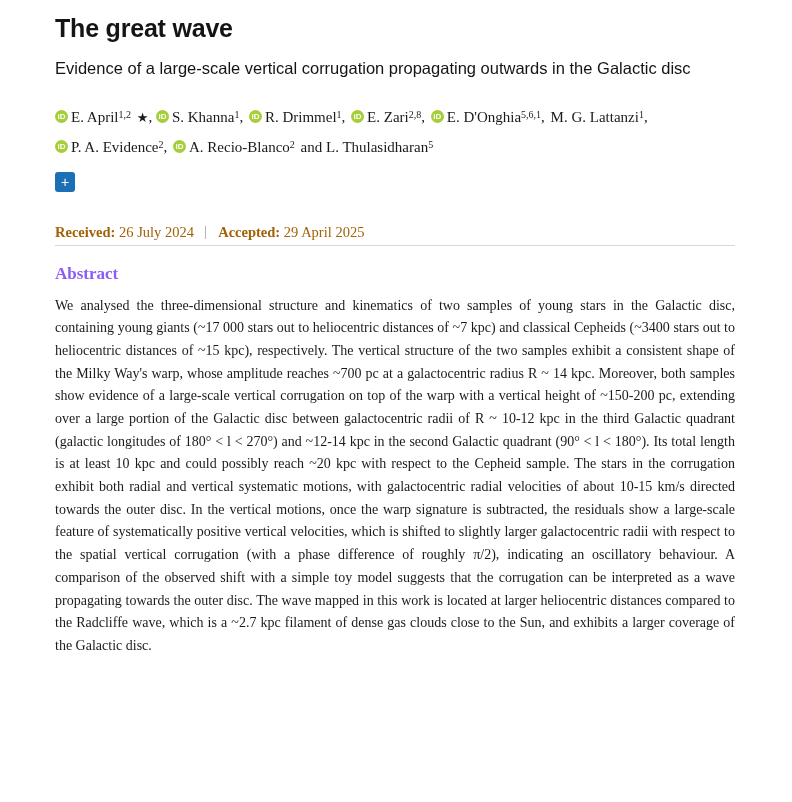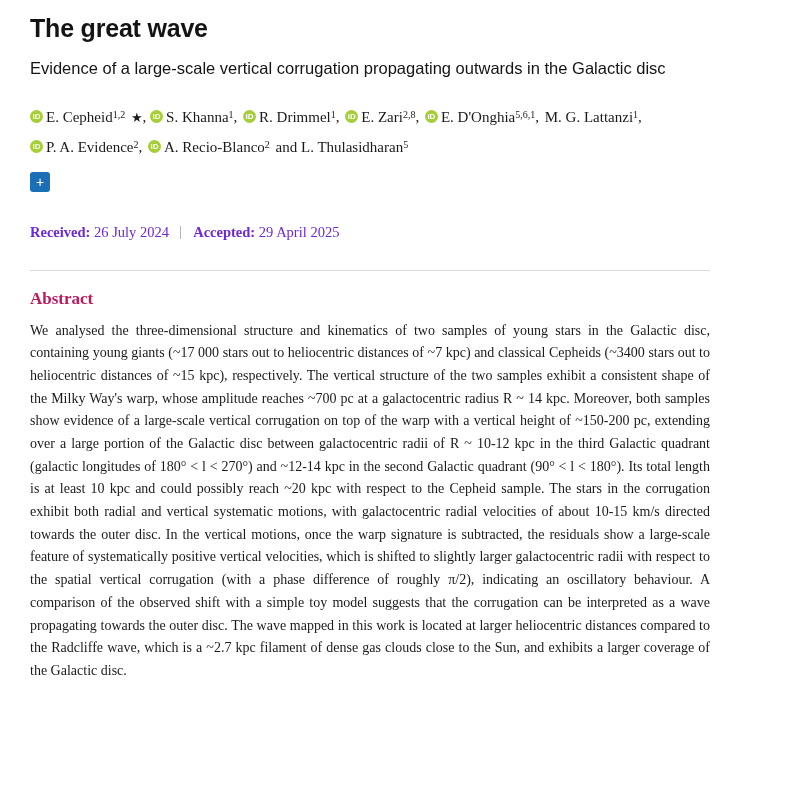--- a/index.html
+++ b/index.html
@@ -11,20 +11,21 @@
     height: 802px;
     background: #ffffff;
     font-family: "Liberation Sans", sans-serif;
     color: #1a1a1a;
     overflow: hidden;
   }
   .page {
     padding: 14px 30px 0 30px;
     box-sizing: border-box;
     width: 740px;
+    margin-left: 25px;
   }
   .title {
     font-family: "Liberation Sans", sans-serif;
     font-size: 25px;
     font-weight: bold;
     color: #141414;
     letter-spacing: -0.2px;
     margin: 0 0 14px 0;
     line-height: 1.15;
   }
@@ -93,41 +94,41 @@
     border-radius: 3px;
     font-family: "Liberation Sans", sans-serif;
     font-size: 14px;
     line-height: 1;
     margin-top: 9px;
     cursor: pointer;
     padding: 0;
   }
   .dates {
     margin-top: 26px;
-    padding-bottom: 29px;
+    padding-bottom: 4px;
     border-bottom: 1px solid #d9d9d9;
     font-family: "Liberation Serif", serif;
     font-size: 14.5px;
-    color: #6d28d9;
+    color: #a16207;
   }
   .dates .label {
     font-weight: bold;
   }
   .dates .sep {
     display: inline-block;
     border-left: 1px solid #b5b5b5;
     height: 13px;
     margin: 0 9px 0 7px;
     vertical-align: -2px;
   }
   .abstract-heading {
     font-family: "Liberation Serif", serif;
     font-size: 17px;
     font-weight: bold;
-    color: #be185d;
+    color: #8b5cf6;
     margin: 18px 0 11px 0;
   }
   .abstract-body {
     font-family: "Liberation Serif", serif;
     font-size: 14px;
     line-height: 1.62;
     color: #1a1a1a;
     text-align: justify;
     max-width: 735px;
     margin: 0;
@@ -137,21 +138,21 @@
 <body>
 
 <div class="page">
 
   <h1 class="title">The great wave</h1>
 
   <h2 class="subtitle">Evidence of a large-scale vertical corrugation propagating outwards in the Galactic disc</h2>
 
   <div class="authors">
     <span class="author">
-      <span class="orcid"></span><span>E. Cepheid</span><sup>1,2</sup>
+      <span class="orcid"></span><span>E. April</span><sup>1,2</sup>
     </span>
     <span class="star">★</span><span>,</span>
     <span class="author">
       <span class="orcid"></span><span>S. Khanna</span><sup>1</sup><span>,</span>
     </span>
     <span class="author">
       <span class="orcid"></span><span>R. Drimmel</span><sup>1</sup><span>,</span>
     </span>
     <span class="author">
       <span class="orcid"></span><span>E. Zari</span><sup>2,8</sup><span>,</span>

